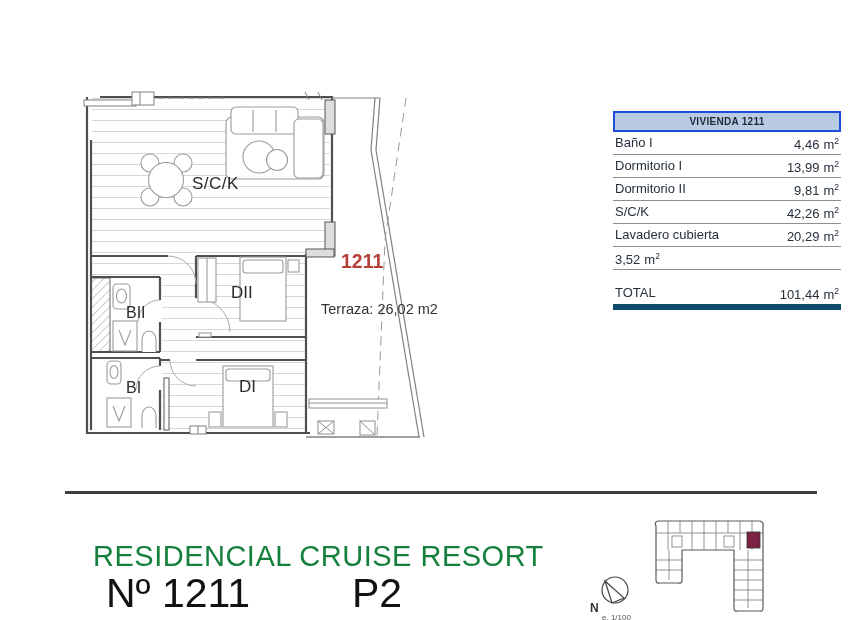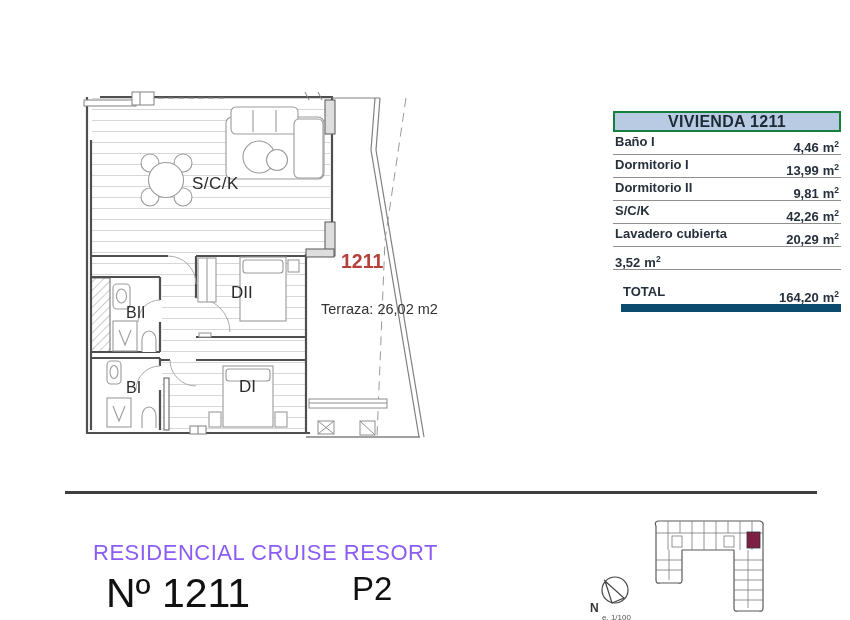--- a/index.html
+++ b/index.html
@@ -6,43 +6,42 @@
   .canvas {
     position:relative; width:850px; height:620px; background:#ffffff;
     font-family:"Liberation Sans", sans-serif; overflow:hidden;
   }
   .plan-svg { position:absolute; left:0; top:0; }
 
   
   .area-table { position:absolute; left:613px; top:111px; width:228px; color:#26303c; }
   .tbl-header {
     box-sizing:border-box; height:21px; line-height:18px; text-align:center;
-    background:#b9cbe3; border:2px solid #15803d; font-weight:bold;
-    font-size:16px; color:#1d2935; letter-spacing:0.3px;
+    background:#b9cbe3; border:2px solid #1d4ed8; font-weight:bold;
+    font-size:10px; color:#1d2935; letter-spacing:0.3px;
   }
   .tbl-row, .tbl-total {
-    display:flex; justify-content:space-between; align-items:flex-start;
+    display:flex; justify-content:space-between; align-items:center;
     height:22px; border-bottom:1px solid #8f8f8f; padding:0 2px;
     font-size:13px;
-    font-weight:bold;
   }
   .tbl-row .lbl, .tbl-total .lbl { line-height:20px; }
   .val-wrap { line-height:24px; white-space:nowrap; }
   .val-wrap sup { font-size:8.5px; }
   .unit { margin-left:4px; }
-  .tbl-total { margin-top:12px; border-bottom:8px solid #0c4a6e;margin-left:8px; }
+  .tbl-total { margin-top:12px; border-bottom:6px solid #0c4a6e; }
 
   
   .divider { position:absolute; left:65px; top:491px; width:752px; height:3px; background:#3f3f3f; }
   .project-name {
-    position:absolute; left:93px; top:540px; font-size:22px; color:#8b5cf6;
+    position:absolute; left:93px; top:540px; font-size:29px; color:#15803d;
     letter-spacing:0.5px; white-space:nowrap;
   }
   .unit-number { position:absolute; left:90px; top:570px; font-size:41px; color:#111; white-space:nowrap;margin-left:16px; }
-  .floor-label { position:absolute; left:352px; top:570px; font-size:33px; color:#111; }
+  .floor-label { position:absolute; left:352px; top:570px; font-size:41px; color:#111; }
 
   .minimap { position:absolute; left:648px; top:516px; }
   .compass { position:absolute; left:584px; top:570px; }
 </style>
 </head>
 <body>
 
 <div class="canvas">
 
   <svg class="plan-svg" width="850" height="620" viewBox="0 0 850 620">
@@ -201,21 +200,21 @@
     <div class="tbl-row">
       <span class="lbl">Lavadero cubierta</span>
       <span class="val-wrap"><span>20,29</span><span class="unit">m</span><sup>2</sup></span>
     </div>
     <div class="tbl-row">
       <span class="val-wrap"><span>3,52</span><span class="unit">m</span><sup>2</sup></span>
     </div>
 
     <div class="tbl-total">
       <span class="lbl">TOTAL</span>
-      <span class="val-wrap"><span>164,20</span><span class="unit">m</span><sup>2</sup></span>
+      <span class="val-wrap"><span>101,44</span><span class="unit">m</span><sup>2</sup></span>
     </div>
   </div>
 
   <div class="divider"></div>
   <div class="project-name">RESIDENCIAL CRUISE RESORT</div>
   <div class="unit-number">Nº 1211</div>
   <div class="floor-label">P2</div>
 
   <svg class="minimap" width="122" height="100" viewBox="0 0 122 100">
     <g fill="none" stroke="#5a5a5a" stroke-width="1.2" stroke-linejoin="round">

